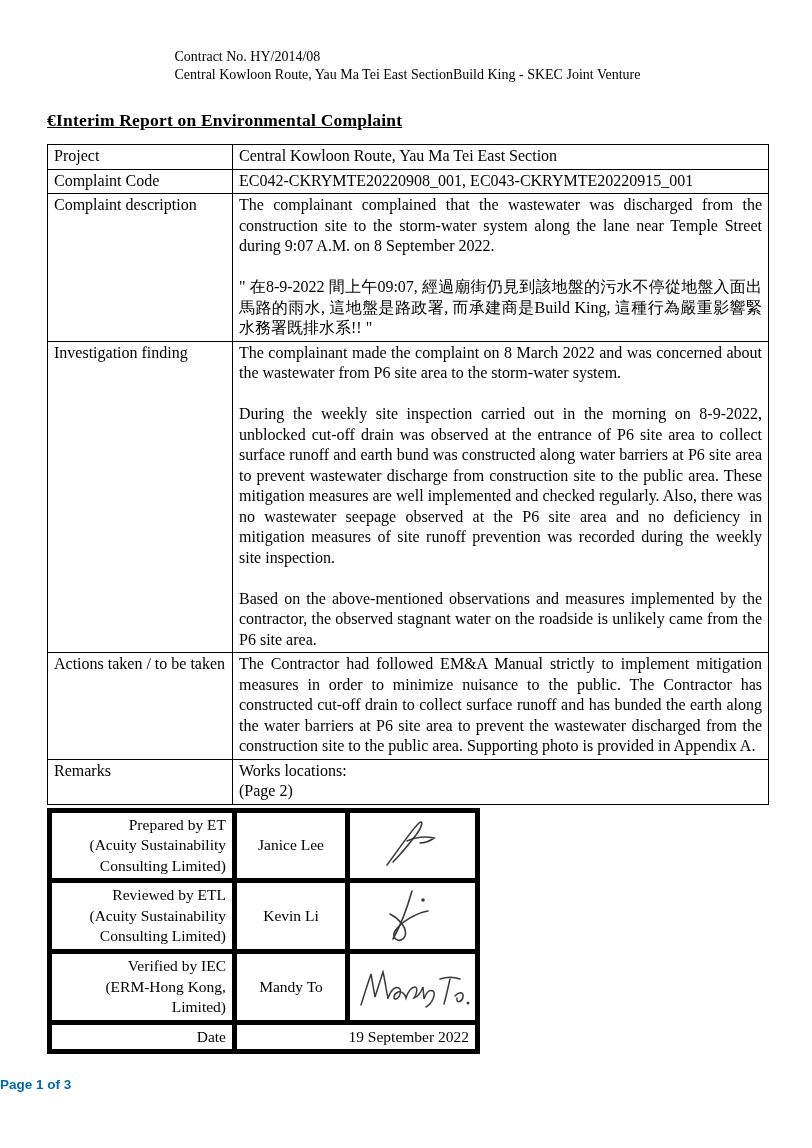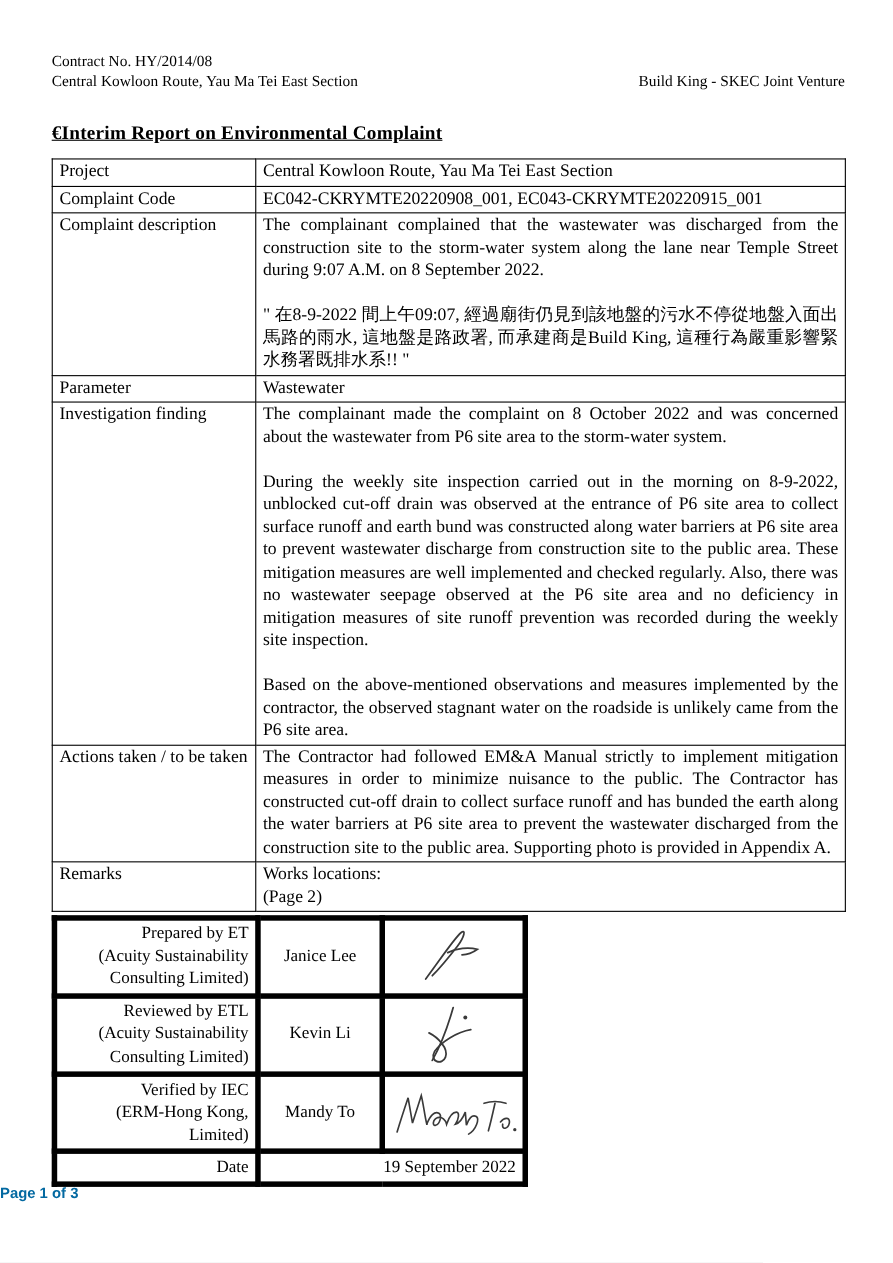--- a/index.html
+++ b/index.html
@@ -10,21 +10,21 @@
     height: 1148px;
     margin: 0 auto;
     background: #ffffff;
     font-family: "Liberation Serif", serif;
     color: #000000;
     overflow: hidden;
   }
   .content { position: absolute; left: 47px; top: 48px; width: 721px; }
 
   
-  .doc-header { display: flex; justify-content: space-between; align-items: flex-end; font-size: 14px; line-height: 18px; }
+  .doc-header { display: flex; justify-content: center; align-items: flex-end; font-size: 14px; line-height: 18px; }
   .doc-header .left div { white-space: nowrap; }
   .doc-header .right { white-space: nowrap; }
 
   
   .doc-title {
     margin-top: 26px;
     font-size: 17.5px;
     font-weight: bold;
     text-decoration: underline;
     letter-spacing: 0.2px;
@@ -103,27 +103,23 @@
         <td>EC042-CKRYMTE20220908_001, EC043-CKRYMTE20220915_001</td>
       </tr>
       <tr>
         <td>Complaint description</td>
         <td>
           <p class="para">The complainant complained that the wastewater was discharged from the construction site to the storm-water system along the lane near Temple Street during 9:07 A.M. on 8 September 2022.</p>
           <p class="para">" 在8-9-2022 間上午09:07, 經過廟街仍見到該地盤的污水不停從地盤入面出馬路的雨水, 這地盤是路政署, 而承建商是Build King, 這種行為嚴重影響緊水務署既排水系!! "</p>
         </td>
       </tr>
       <tr>
-        <td>Parameter</td>
-        <td>Wastewater</td>
-      </tr>
-      <tr>
         <td>Investigation finding</td>
         <td>
-          <p class="para">The complainant made the complaint on 8 October 2022 and was concerned about the wastewater from P6 site area to the storm-water system.</p>
+          <p class="para">The complainant made the complaint on 8 March 2022 and was concerned about the wastewater from P6 site area to the storm-water system.</p>
           <p class="para">During the weekly site inspection carried out in the morning on 8-9-2022, unblocked cut-off drain was observed at the entrance of P6 site area to collect surface runoff and earth bund was constructed along water barriers at P6 site area to prevent wastewater discharge from construction site to the public area. These mitigation measures are well implemented and checked regularly. Also, there was no wastewater seepage observed at the P6 site area and no deficiency in mitigation measures of site runoff prevention was recorded during the weekly site inspection.</p>
           <p class="para">Based on the above-mentioned observations and measures implemented by the contractor, the observed stagnant water on the roadside is unlikely came from the P6 site area.</p>
         </td>
       </tr>
       <tr>
         <td>Actions taken / to be taken</td>
         <td>
           <p class="para">The Contractor had followed EM&amp;A Manual strictly to implement mitigation measures in order to minimize nuisance to the public. The Contractor has constructed cut-off drain to collect surface runoff and has bunded the earth along the water barriers at P6 site area to prevent the wastewater discharged from the construction site to the public area. Supporting photo is provided in Appendix A.</p>
         </td>
       </tr>

